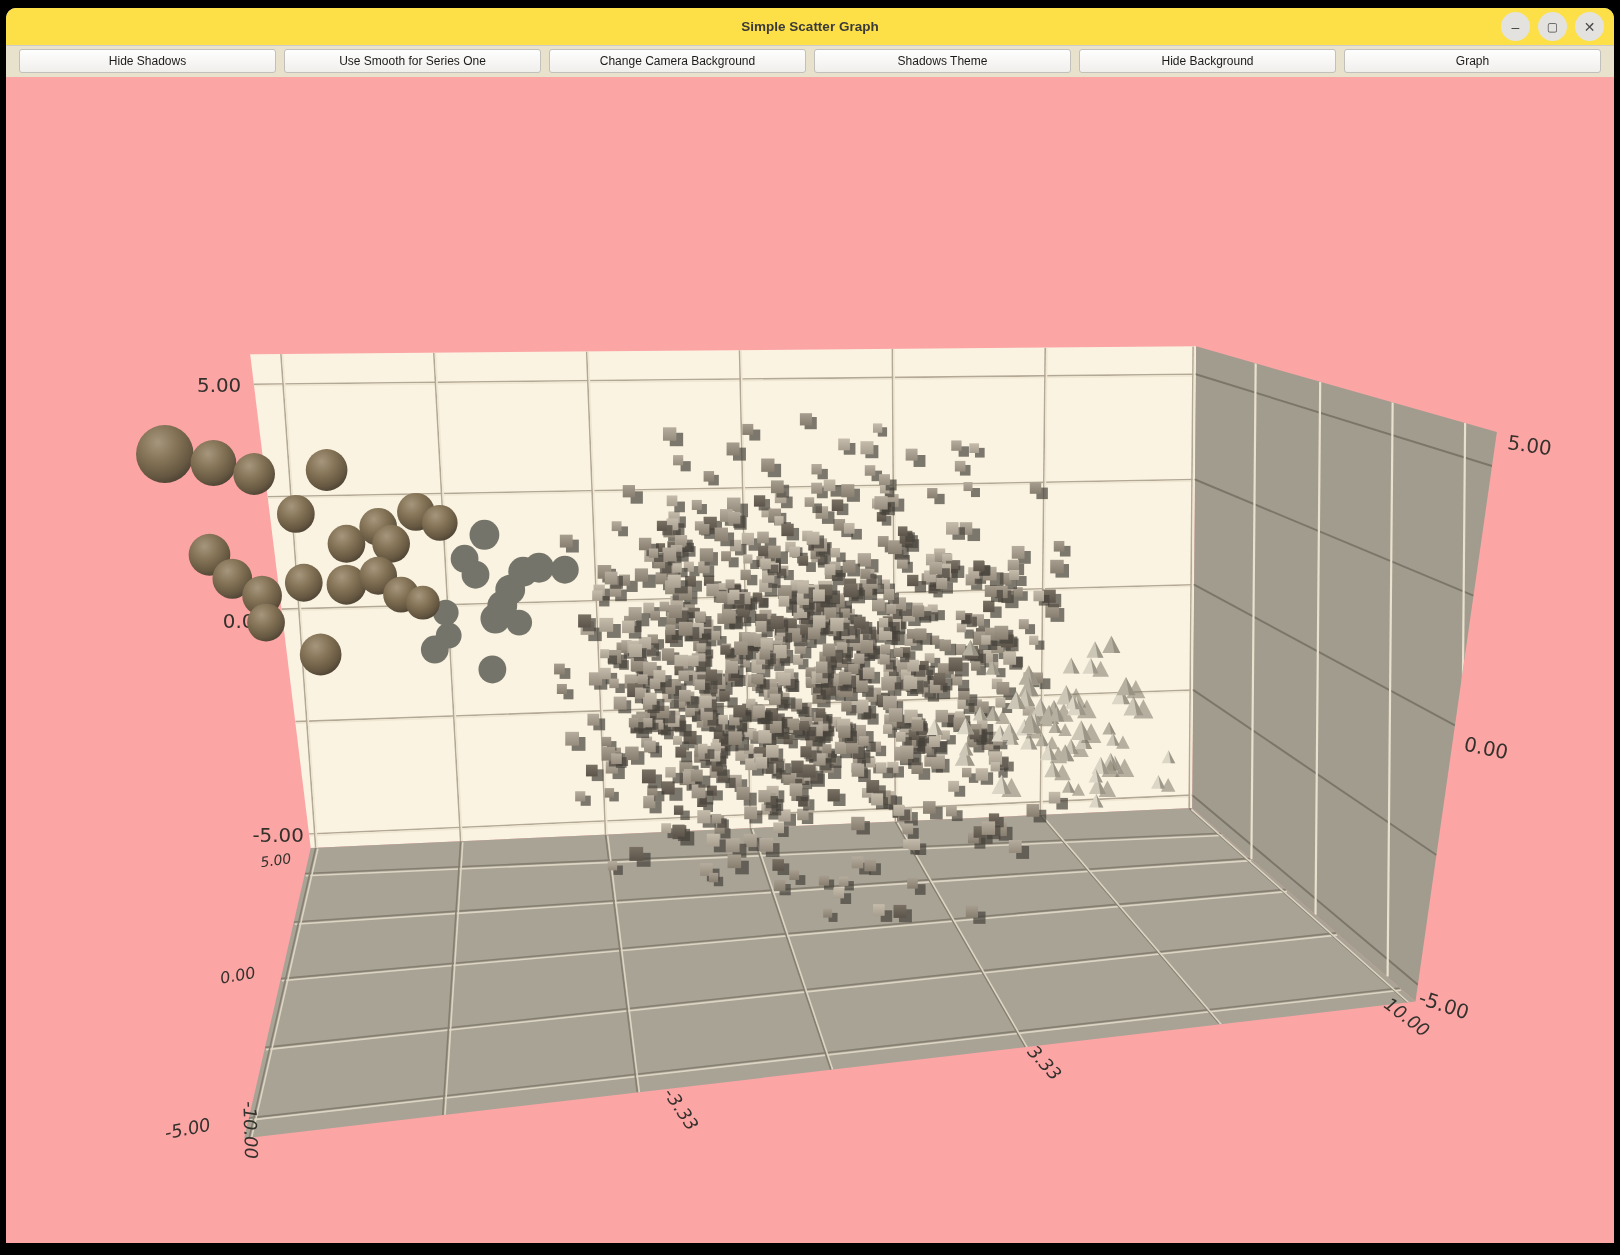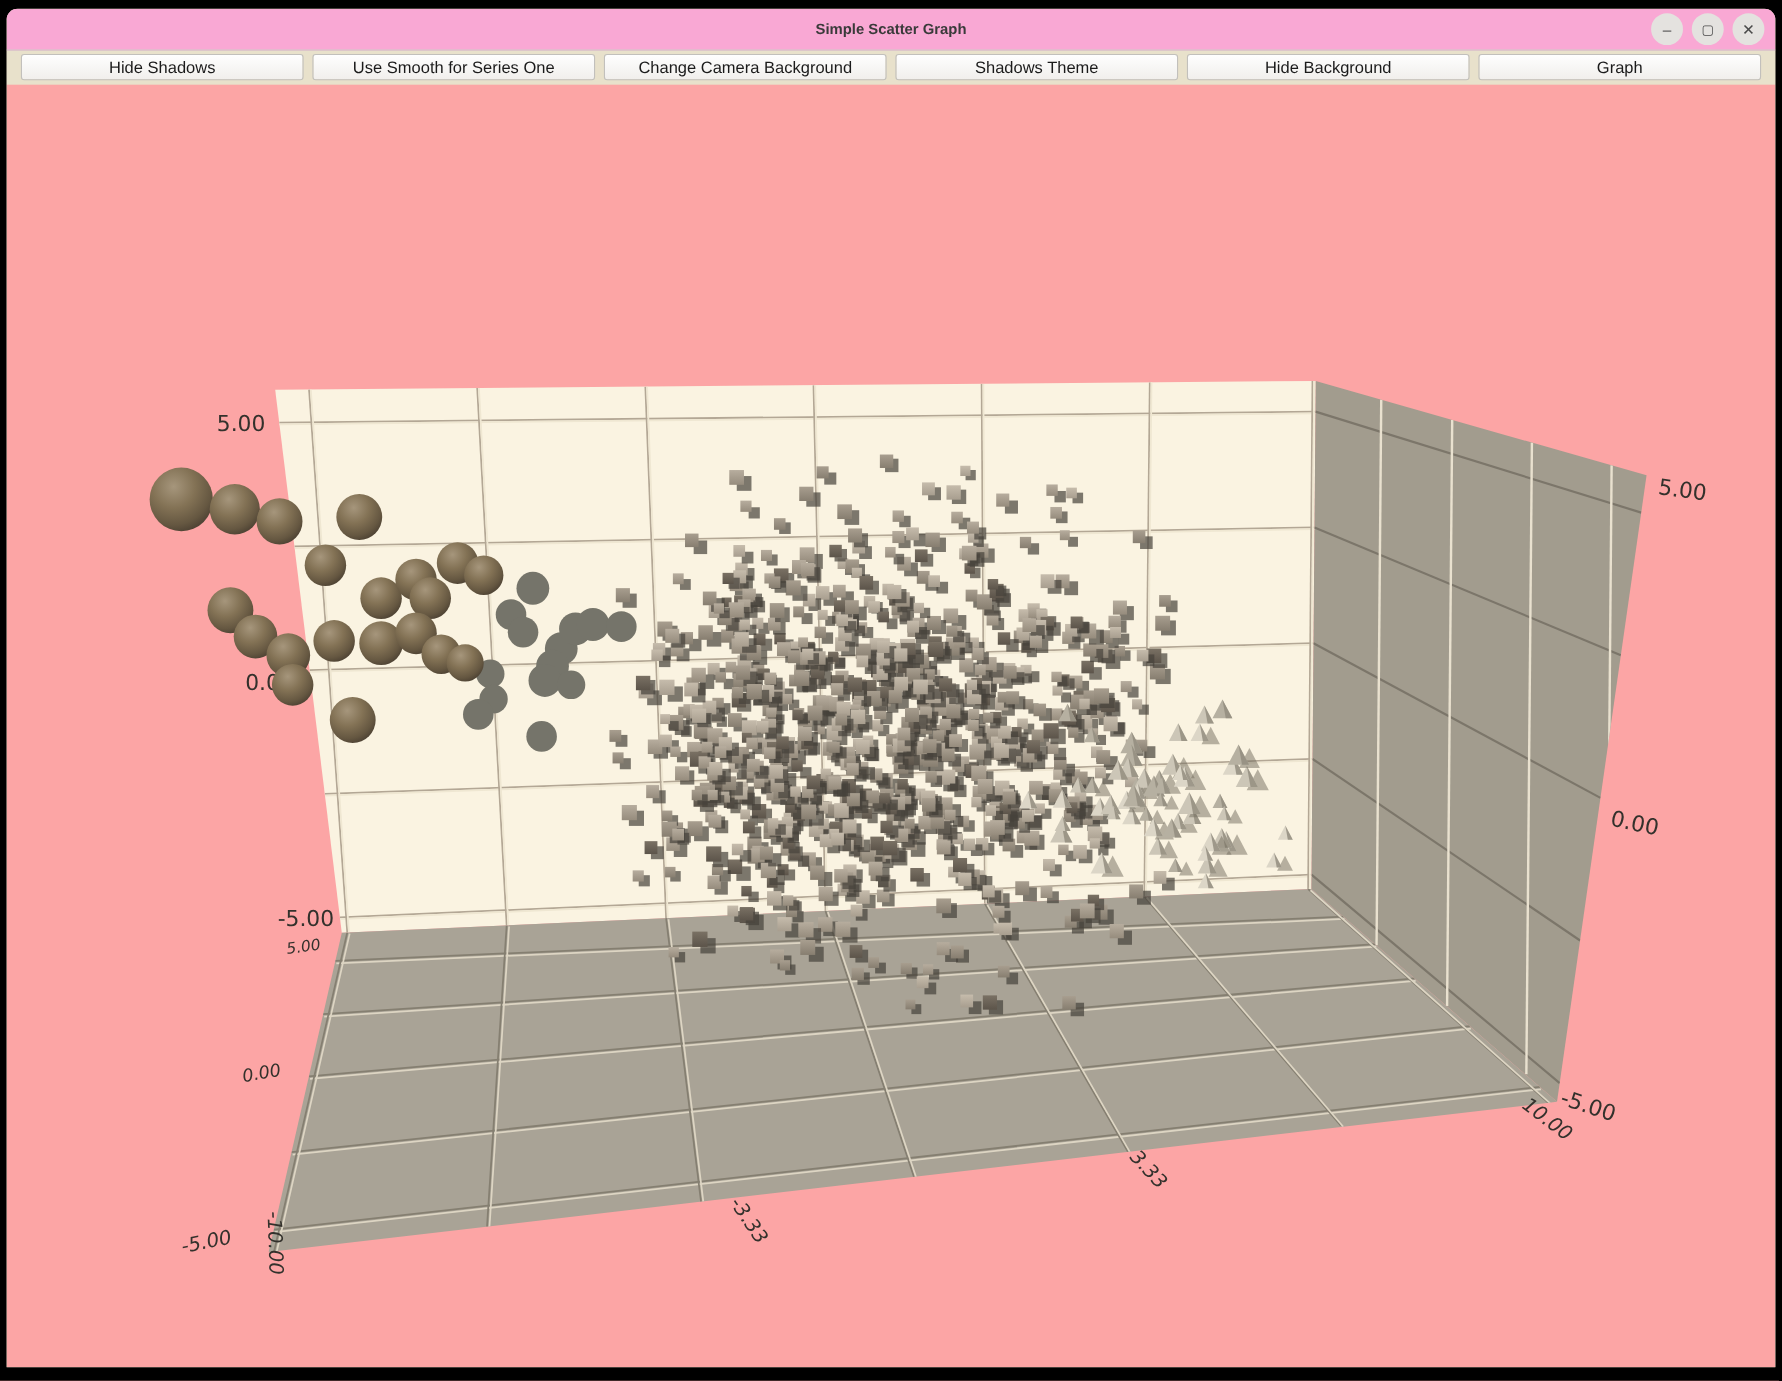--- a/index.html
+++ b/index.html
@@ -1,32 +1,32 @@
 <!DOCTYPE html>
 <html><head>
 <meta charset="utf-8">
 <style>
   * { margin:0; padding:0; box-sizing:border-box; }
   html,body { width:1620px; height:1255px; background:#000; overflow:hidden;
               font-family:"Liberation Sans", sans-serif; }
   .window { position:absolute; left:6px; top:8px; width:1608px; height:1235px;
             border-radius:10px 10px 0 0; overflow:hidden; background:#e8e1cb;
             display:flex; flex-direction:column; }
-  .titlebar { height:38px; background:#f9a8d4; border-bottom:1px solid #cfccc7;
+  .titlebar { height:38px; background:#fde047; border-bottom:1px solid #cfccc7;
               position:relative; display:flex; align-items:center; justify-content:center;
               flex:0 0 auto; }
   .title { font-size:13.5px; font-weight:bold; color:#3a3a3a; }
   .win-controls { position:absolute; right:10px; top:4px; display:flex; gap:8px; }
   .win-btn { width:29px; height:29px; border-radius:50%; background:#e4e2df;
              display:flex; align-items:center; justify-content:center;
              font-size:14px; color:#4a4a4a; cursor:default; }
   .toolbar { flex:0 0 auto; display:flex; gap:8px; padding:3px 13px 4px 13px;
              background:#e8e1cb; }
   .tb-btn { flex:1 1 0; height:24px; background:linear-gradient(#fefefe,#f1efec);
-            border:1px solid #c2c0bc; border-radius:3px; font-size:15px;
+            border:1px solid #c2c0bc; border-radius:3px; font-size:12px;
             color:#1b1b1b; font-family:"Liberation Sans",sans-serif; }
   .chart { flex:1 1 auto; position:relative; background:#fca5a5; }
   .chart svg { position:absolute; inset:0; width:100%; height:100%; }
   text.axis { font-family:"DejaVu Sans", sans-serif; fill:#33312c; }
 </style>
 </head>
 <body>
 
 <div class="window">
   <div class="titlebar">

